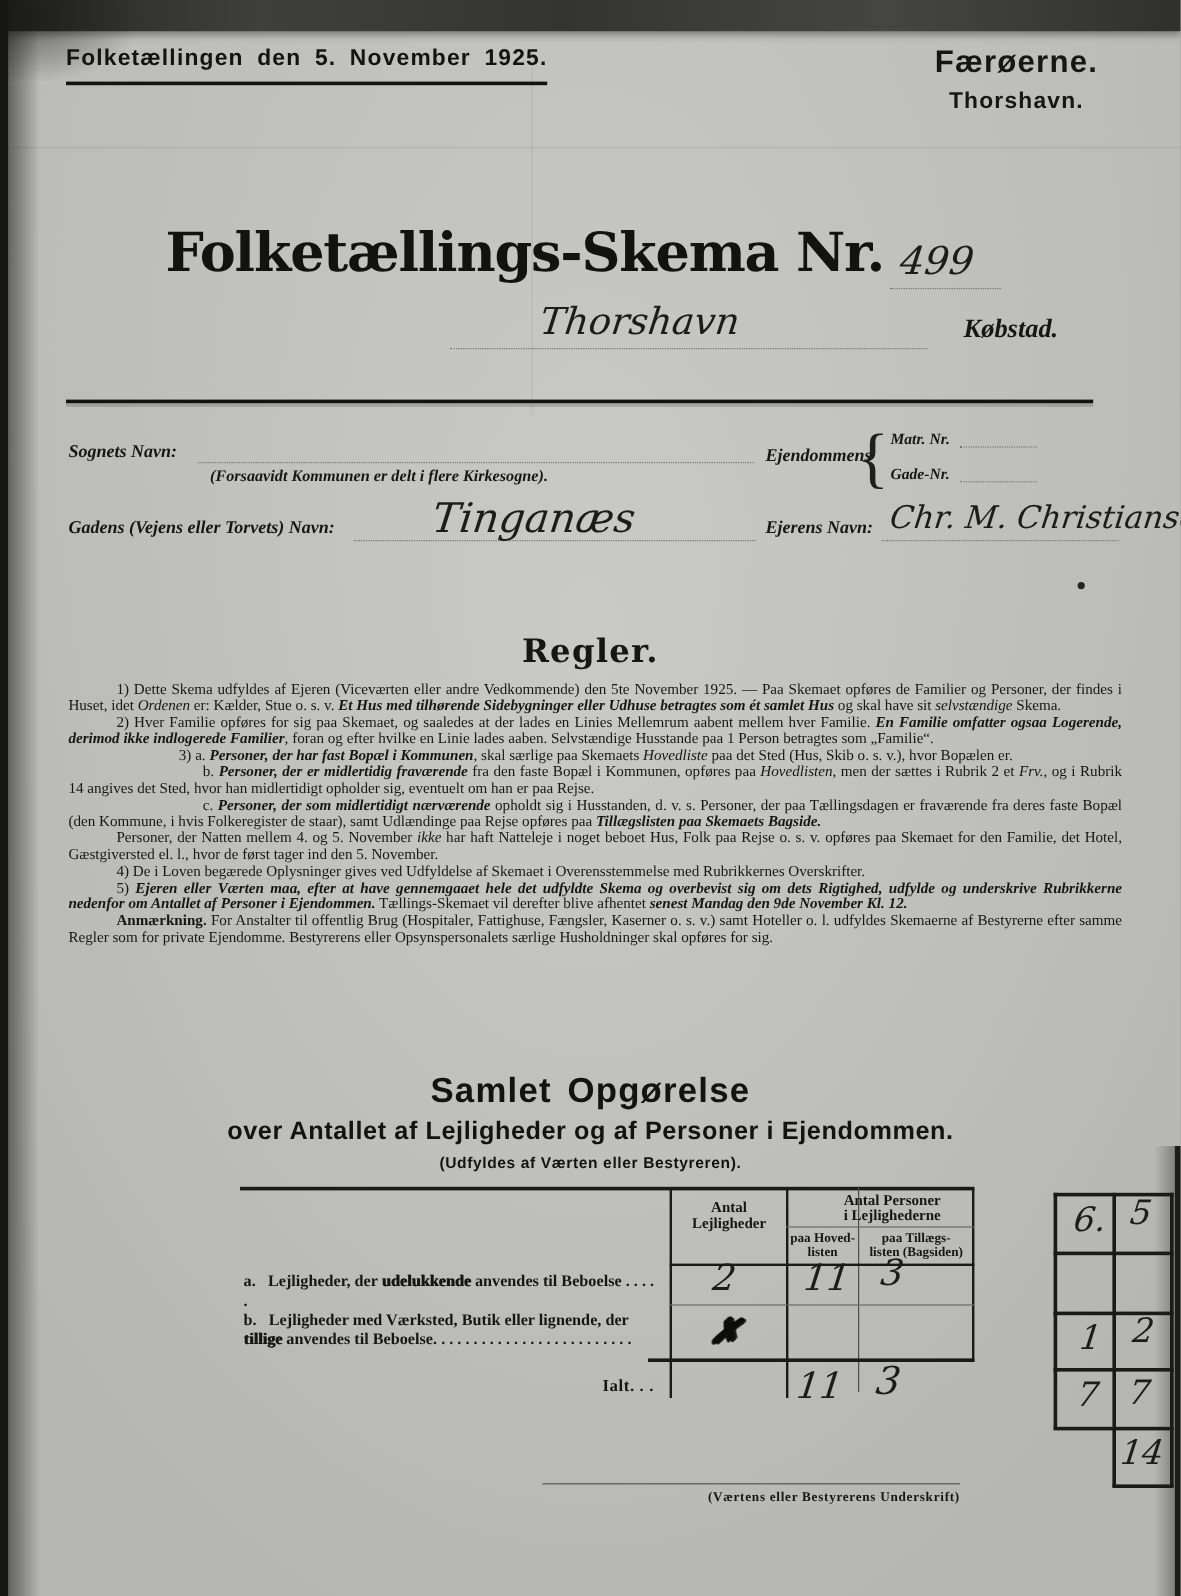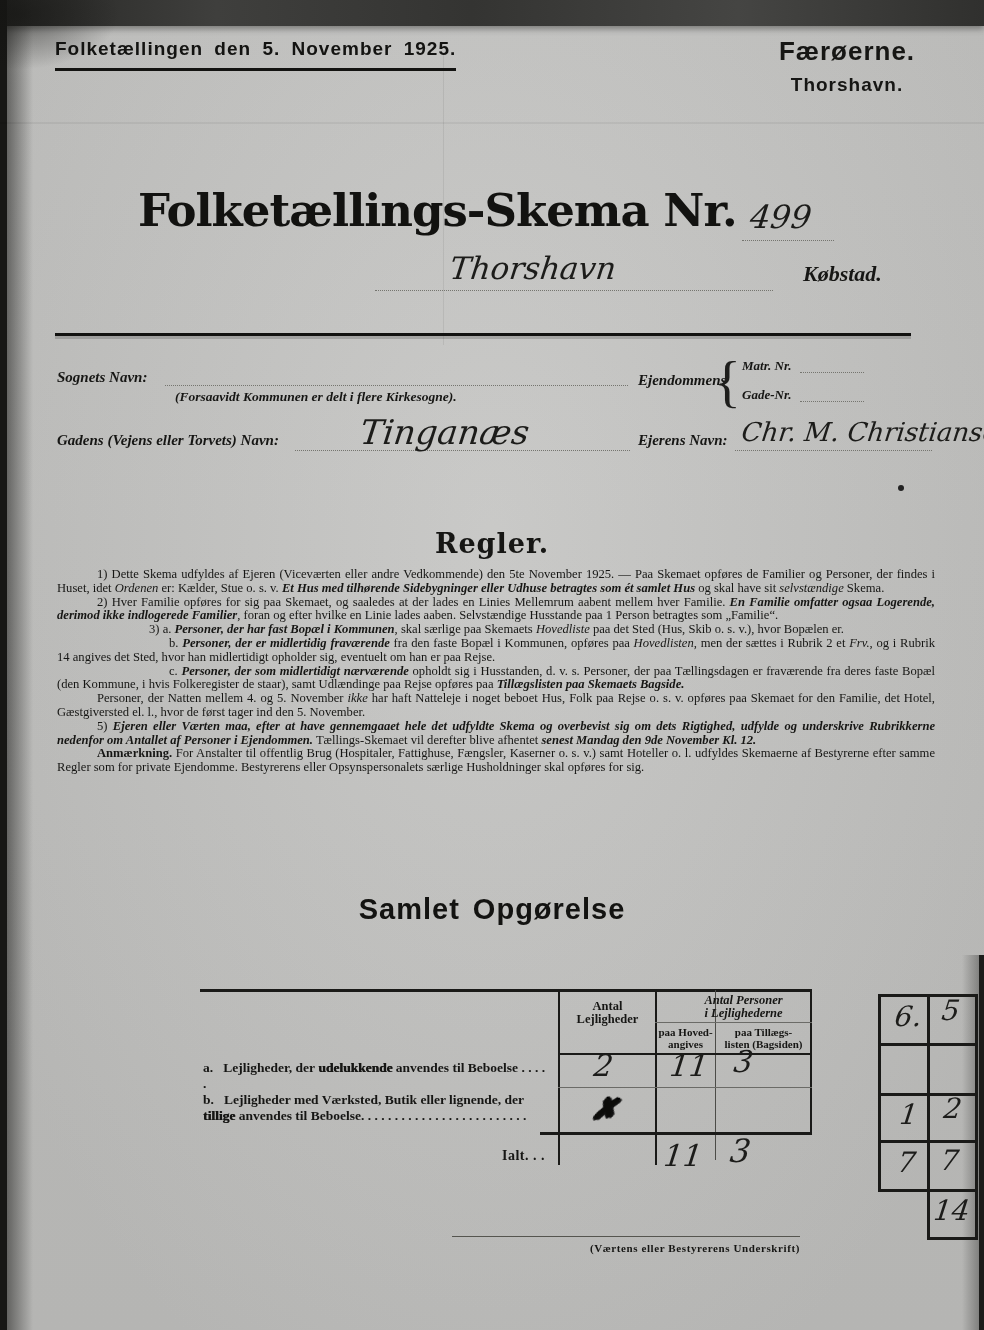--- a/index.html
+++ b/index.html
@@ -134,49 +134,52 @@
   <div class="abs hand" style="top:417px;left:740px;font-size:26px;">Chr. M. Christiansen</div>
 
   <div class="abs regler">Regler.</div>
   <div class="abs rules">
       <p style="text-indent: 40px;"><span>1)  Dette Skema udfyldes af Ejeren (Viceværten eller andre Vedkommende) den 5te November 1925. — Paa Skemaet opføres de Familier og Personer, der findes i Huset, idet </span><span class="run-i">Ordenen</span><span> er: Kælder, Stue o. s. v.  </span><span class="run-bi">Et Hus med tilhørende Sidebygninger eller Udhuse betragtes som ét samlet Hus</span><span> og skal have sit </span><span class="run-i">selvstændige</span><span> Skema.</span></p>
       <p style="text-indent: 40px;"><span>2)  Hver Familie opføres for sig paa Skemaet, og saaledes at der lades en Linies Mellemrum aabent mellem hver Familie.  </span><span class="run-bi">En Familie omfatter ogsaa Logerende, derimod ikke indlogerede Familier</span><span>, foran og efter hvilke en Linie lades aaben.  Selvstændige Husstande paa 1 Person betragtes som „Familie“.</span></p>
       <p style="text-indent: 92px;"><span>3)  a. </span><span class="run-bi">Personer, der har fast Bopæl i Kommunen</span><span>, skal særlige paa Skemaets </span><span class="run-i">Hovedliste</span><span> paa det Sted (Hus, Skib o. s. v.), hvor Bopælen er.</span></p>
       <p style="text-indent: 112px;"><span>b.  </span><span class="run-bi">Personer, der er midlertidig fraværende</span><span> fra den faste Bopæl i Kommunen, opføres paa </span><span class="run-i">Hovedlisten</span><span>, men der sættes i Rubrik 2 et </span><span class="run-i">Frv.</span><span>, og i Rubrik 14 angives det Sted, hvor han midlertidigt opholder sig, eventuelt om han er paa Rejse.</span></p>
       <p style="text-indent: 112px;"><span>c.  </span><span class="run-bi">Personer, der som midlertidigt nærværende</span><span> opholdt sig i Husstanden, d. v. s. Personer, der paa Tællingsdagen er fraværende fra deres faste Bopæl (den Kommune, i hvis Folkeregister de staar), samt Udlændinge paa Rejse opføres paa </span><span class="run-bi">Tillægslisten paa Skemaets Bagside.</span></p>
       <p style="text-indent: 40px;"><span>Personer, der Natten mellem 4. og 5. November </span><span class="run-i">ikke</span><span> har haft Natteleje i noget beboet Hus, Folk paa Rejse o. s. v. opføres paa Skemaet for den Familie, det Hotel, Gæstgiversted el. l., hvor de først tager ind den 5. November.</span></p>
+      <p style="text-indent: 40px;"><span>4)  De i Loven begærede Oplysninger gives ved Udfyldelse af Skemaet i Overensstemmelse med Rubrikkernes Overskrifter.</span></p>
       <p style="text-indent: 40px;"><span>5)  </span><span class="run-bi">Ejeren eller Værten maa, efter at have gennemgaaet hele det udfyldte Skema og overbevist sig om dets Rigtighed, udfylde og underskrive Rubrikkerne nedenfor om Antallet af Personer i Ejendommen.</span><span>  Tællings-Skemaet vil derefter blive afhentet </span><span class="run-bi">senest Mandag den 9de November Kl. 12.</span></p>
       <p style="text-indent: 40px;"><span class="run-b">Anmærkning.</span><span>  For Anstalter til offentlig Brug (Hospitaler, Fattighuse, Fængsler, Kaserner o. s. v.) samt Hoteller o. l. udfyldes Skemaerne af Bestyrerne efter samme Regler som for private Ejendomme.  Bestyrerens eller Opsynspersonalets særlige Husholdninger skal opføres for sig.</span></p>
     </div>
 
   <div class="abs sum-wrap">
     <div class="sum-title">Samlet Opgørelse</div>
+    <div class="sum-sub">over Antallet af Lejligheder og af Personer i Ejendommen.</div>
+    <div class="sum-note">(Udfyldes af Værten eller Bestyreren).</div>
   </div>
 
   <div class="abs hline" style="top:989px;left:200px;width:612px;height:3px;"></div>
   <div class="abs vline" style="top:990px;left:558px;width:2px;height:175px;"></div>
   <div class="abs vline" style="top:990px;left:655px;width:2px;height:175px;"></div>
   <div class="abs vline" style="top:990px;left:715px;width:1px;height:170px;background:#4c4c48;"></div>
   <div class="abs vline" style="top:990px;left:810px;width:2px;height:145px;"></div>
   <div class="abs hline-light" style="top:1022px;left:655px;width:157px;height:1px;"></div>
   <div class="abs hline" style="top:1053px;left:558px;width:254px;height:2px;"></div>
   <div class="abs hline-light" style="top:1087px;left:558px;width:254px;height:1px;"></div>
   <div class="abs hline" style="top:1132px;left:540px;width:272px;height:3px;"></div>
 
   <div class="abs th" style="top:1000px;left:560px;width:95px;">
     <span>Antal</span><br>
     <span>Lejligheder</span>
   </div>
-  <div class="abs th" style="top:994px;left:657px;width:173px;font-style:italic;">
+  <div class="abs th" style="top:994px;left:657px;width:173px;">
     <span>Antal Personer</span><br>
     <span>i Lejlighederne</span>
   </div>
   <div class="abs th-sm" style="top:1027px;left:656px;width:59px;">
     <span>paa Hoved-</span><br>
-    <span>angives</span>
+    <span>listen</span>
   </div>
   <div class="abs th-sm" style="top:1027px;left:717px;width:93px;">
     <span>paa Tillægs-</span><br>
     <span>listen (Bagsiden)</span>
   </div>
 
   <div class="abs rowlab" style="top:1060px;left:203px;width:345px;">
     <span class="pre">a.</span>&nbsp;&nbsp;
     <span class="b"><span>Lejligheder, der </span><span class="run-xb">udelukkende</span><span> anvendes til Beboelse . . . . .</span></span>
   </div>

